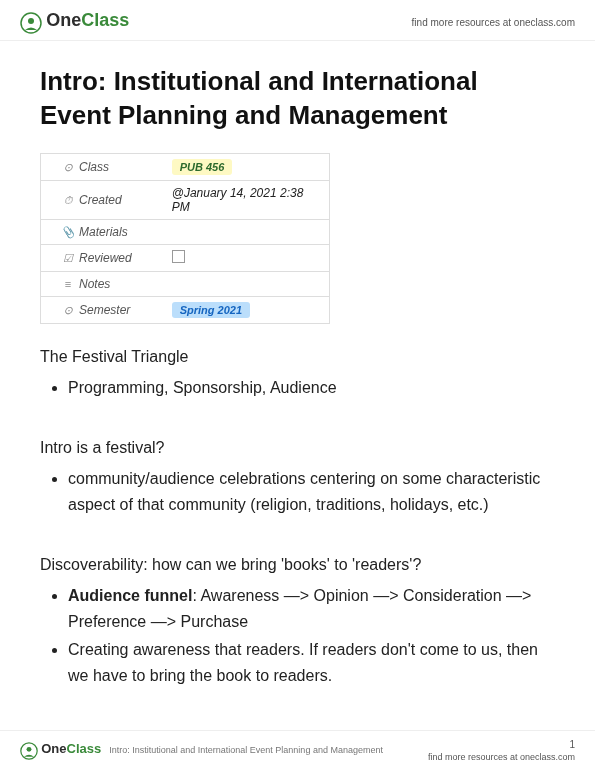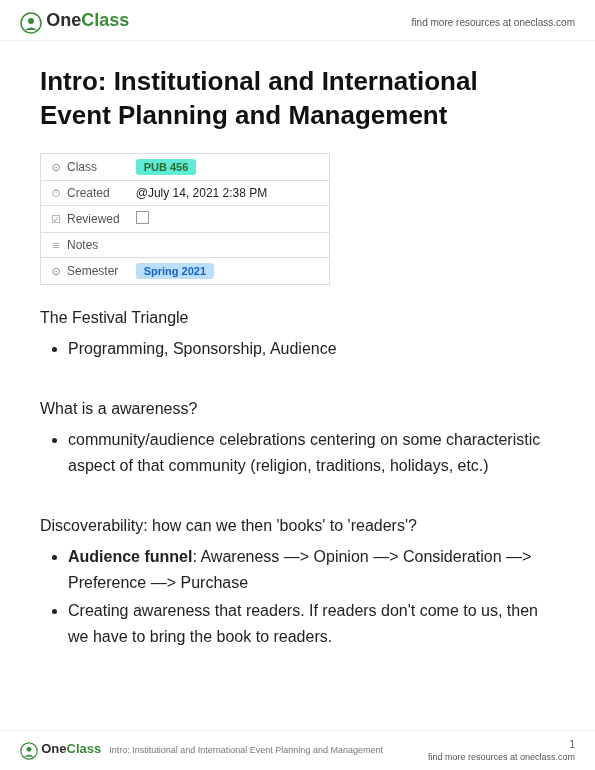--- a/index.html
+++ b/index.html
@@ -74,22 +74,23 @@
 
     .meta-table tr {
       border-bottom: 1px solid #ddd;
     }
 
     .meta-table tr:last-child {
       border-bottom: none;
     }
 
     .meta-table td {
-      padding: 5px 8px;
+      padding: 5px 20px;
       vertical-align: middle;
+      font-style: italic;
     }
 
     .meta-label {
       color: #555;
       width: 80px;
       white-space: nowrap;
     }
 
     .meta-icon {
       display: inline-block;
@@ -106,21 +107,21 @@
 
     .badge {
       display: inline-block;
       padding: 2px 8px;
       border-radius: 3px;
       font-size: 11px;
       font-weight: bold;
     }
 
     .badge-green {
-      background: #5eead4;
+      background: #fef9c3;
       color: #2d6a2d;
     }
 
     .badge-teal {
       background: #b2dfdb;
       color: #00695c;
     }
 
     .badge-blue {
       background: #bbdefb;
@@ -240,21 +241,27 @@
           <span class="meta-icon">⊙</span>Class
         </td>
         <td class="meta-value">
           <span class="badge badge-green">PUB 456</span>
         </td>
       </tr>
       <tr>
         <td class="meta-label">
           <span class="meta-icon">⏱</span>Created
         </td>
-        <td class="meta-value">@July 14, 2021 2:38 PM</td>
+        <td class="meta-value">@January 14, 2021 2:38 PM</td>
+      </tr>
+      <tr>
+        <td class="meta-label">
+          <span class="meta-icon">📎</span>Materials
+        </td>
+        <td class="meta-value"></td>
       </tr>
       <tr>
         <td class="meta-label">
           <span class="meta-icon">☑</span>Reviewed
         </td>
         <td class="meta-value">
           <span class="checkbox-empty"></span>
         </td>
       </tr>
       <tr>
@@ -276,28 +283,28 @@
 
   <div class="body-content">
 
     <p class="section-heading">The Festival Triangle</p>
     <ul class="bullet-list">
       <li>Programming, Sponsorship, Audience</li>
     </ul>
 
     <div class="spacer"></div>
 
-    <p class="section-heading">What is a awareness?</p>
+    <p class="section-heading">Intro is a festival?</p>
     <ul class="bullet-list">
       <li>community/audience celebrations centering on some characteristic aspect of that community (religion, traditions, holidays, etc.)</li>
     </ul>
 
     <div class="spacer"></div>
 
-    <p class="section-heading">Discoverability: how can we then 'books' to 'readers'?</p>
+    <p class="section-heading">Discoverability: how can we bring 'books' to 'readers'?</p>
     <ul class="bullet-list">
       <li>
         <span class="bold-text">Audience funnel</span><span>: Awareness —&gt; Opinion —&gt; Consideration —&gt; Preference —&gt; Purchase</span>
       </li>
       <li>
         <span>Creating awareness that readers. If readers don't come to us, then we have to bring the book to readers.</span>
       </li>
     </ul>
 
   </div>

